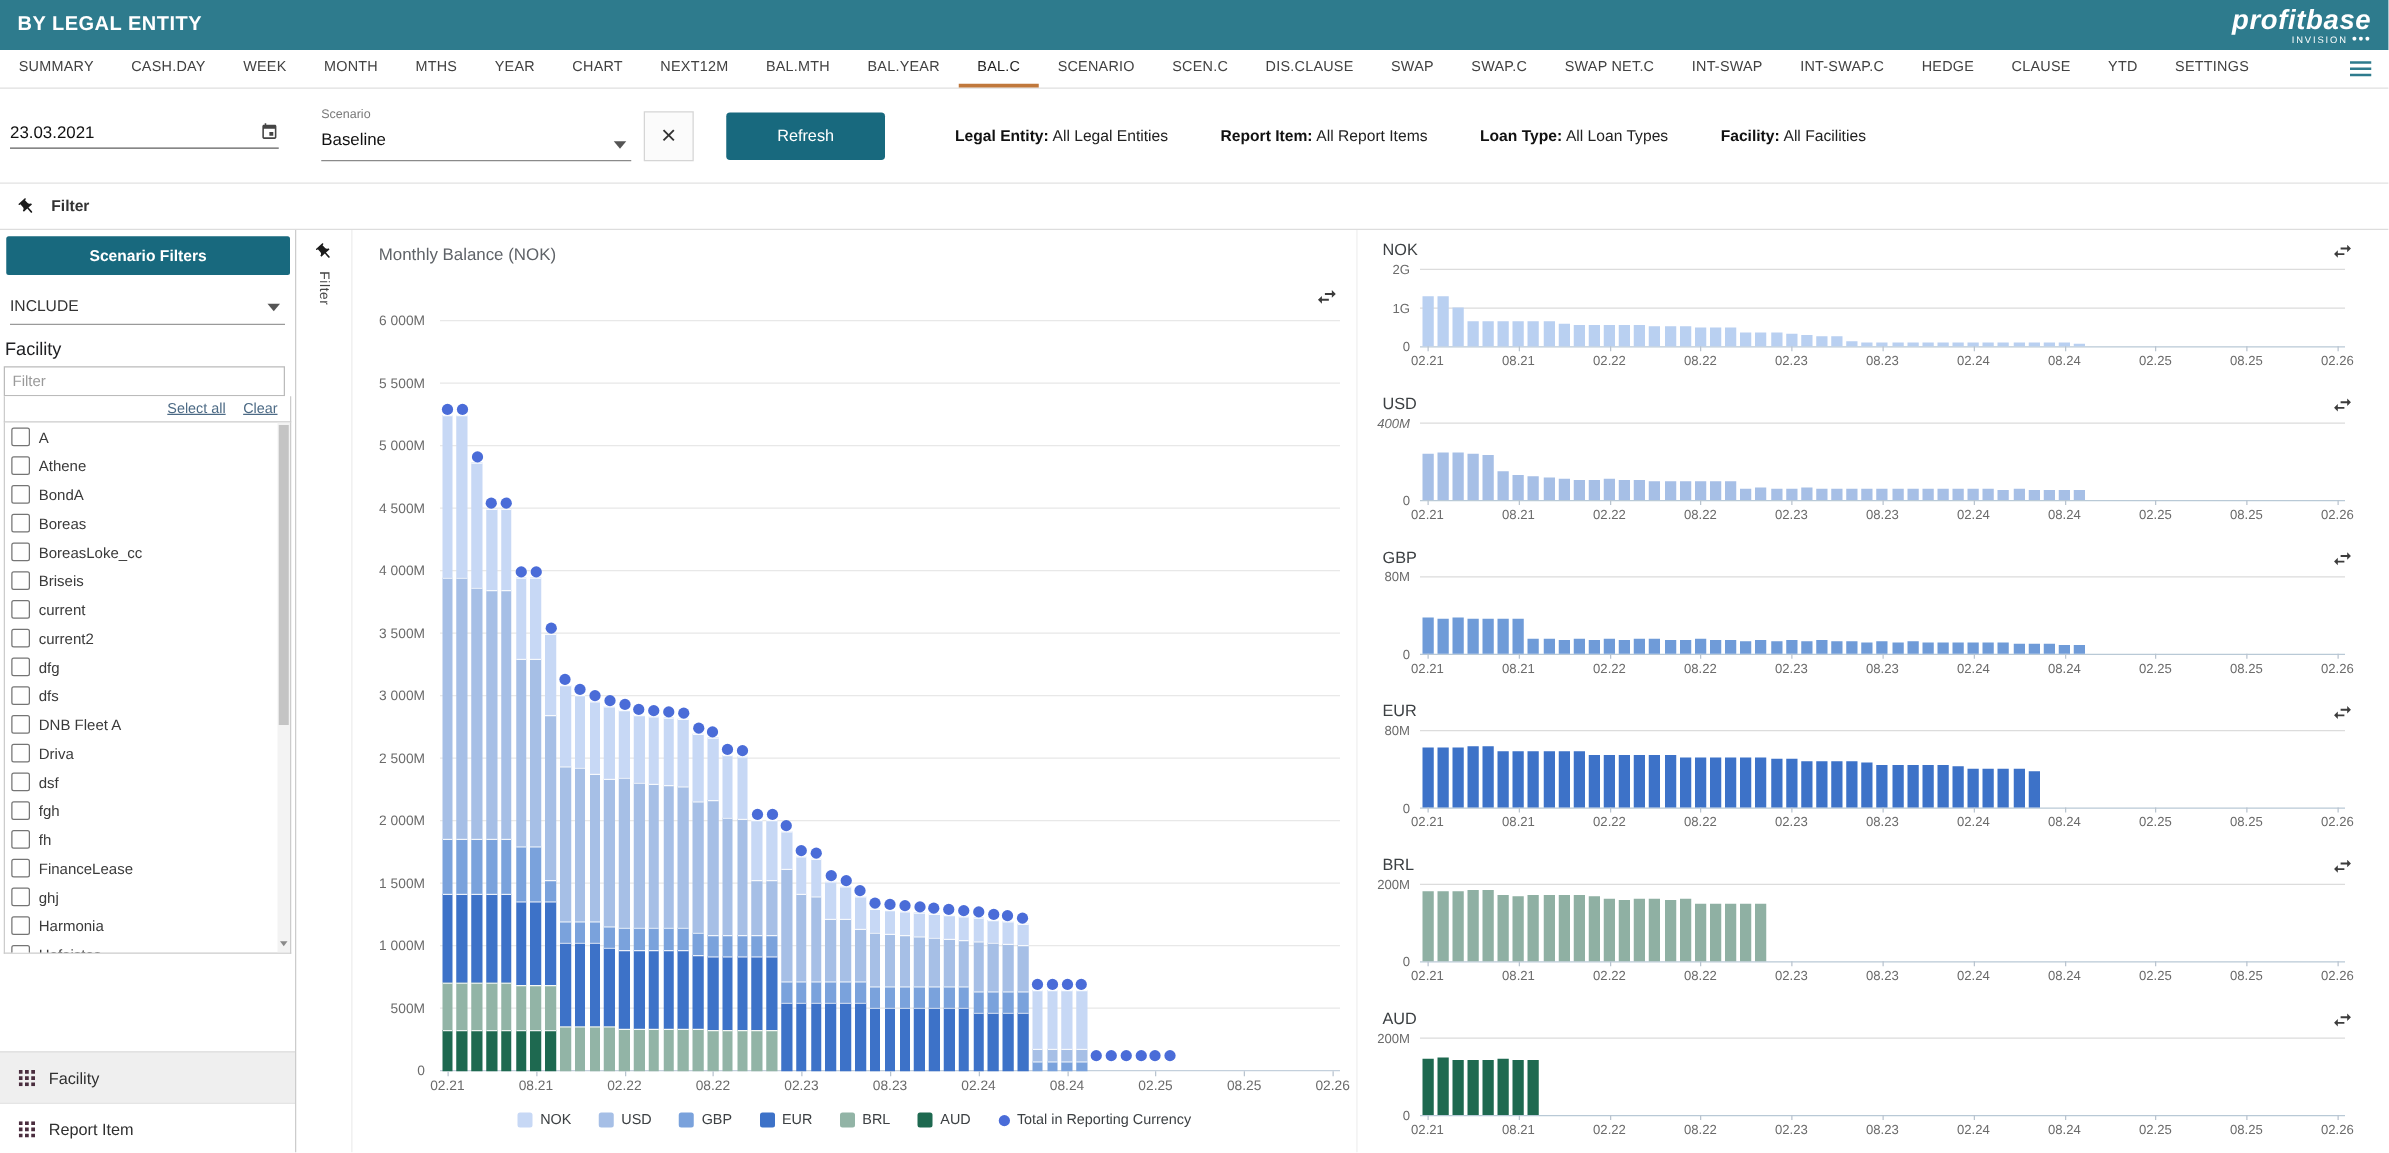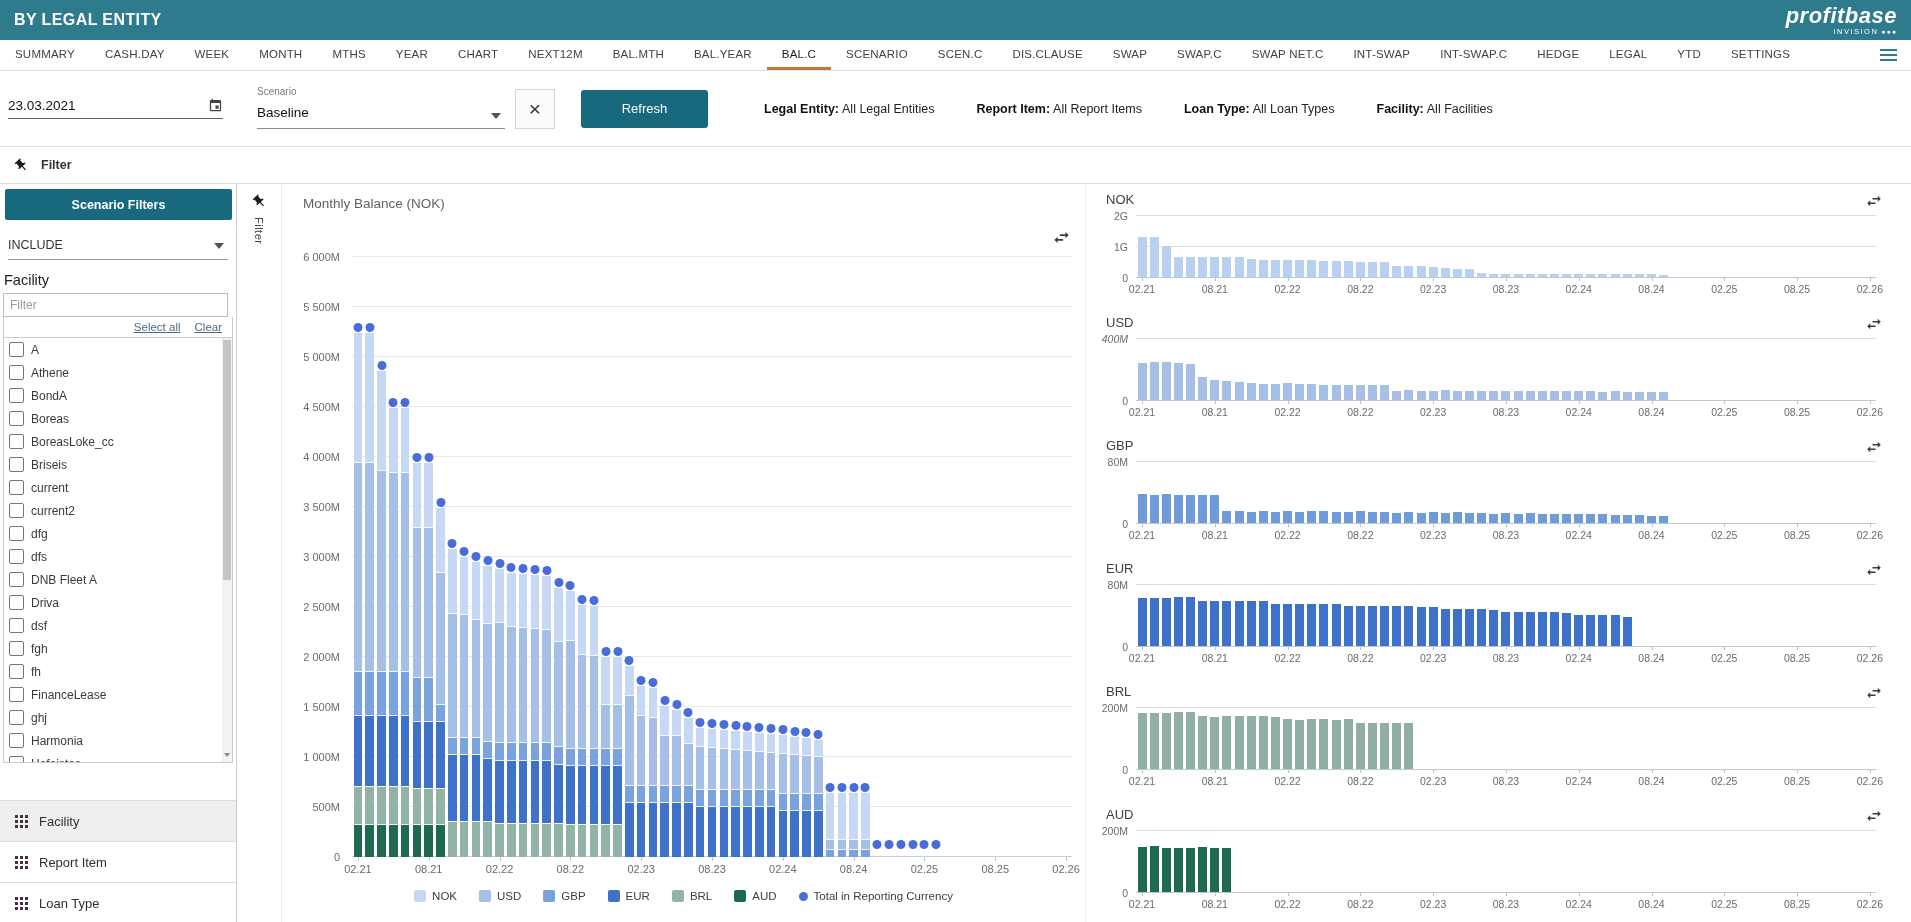--- a/index.html
+++ b/index.html
@@ -140,21 +140,21 @@
         <div class="tab active">BAL.C</div>
         <div class="tab">SCENARIO</div>
         <div class="tab">SCEN.C</div>
         <div class="tab">DIS.CLAUSE</div>
         <div class="tab">SWAP</div>
         <div class="tab">SWAP.C</div>
         <div class="tab">SWAP NET.C</div>
         <div class="tab">INT-SWAP</div>
         <div class="tab">INT-SWAP.C</div>
         <div class="tab">HEDGE</div>
-        <div class="tab">LEGAL</div>
+        <div class="tab">CLAUSE</div>
         <div class="tab">YTD</div>
         <div class="tab">SETTINGS</div>
       </div>
     <div class="burger">
         <i></i>
         <i></i>
         <i></i>
       </div>
   </nav>
 
@@ -312,34 +312,20 @@
               <rect x="5" y="0" width="3" height="3"></rect>
               <rect x="10" y="0" width="3" height="3"></rect>
               <rect x="0" y="5" width="3" height="3"></rect>
               <rect x="5" y="5" width="3" height="3"></rect>
               <rect x="10" y="5" width="3" height="3"></rect>
               <rect x="0" y="10" width="3" height="3"></rect>
               <rect x="5" y="10" width="3" height="3"></rect>
               <rect x="10" y="10" width="3" height="3"></rect>
             </svg>
             <span>Report Item</span>
-          </div>
-          <div class="acc">
-            <svg width="13" height="13" viewBox="0 0 13 13" fill="#4a2d3e">
-              <rect x="0" y="0" width="3" height="3"></rect>
-              <rect x="5" y="0" width="3" height="3"></rect>
-              <rect x="10" y="0" width="3" height="3"></rect>
-              <rect x="0" y="5" width="3" height="3"></rect>
-              <rect x="5" y="5" width="3" height="3"></rect>
-              <rect x="10" y="5" width="3" height="3"></rect>
-              <rect x="0" y="10" width="3" height="3"></rect>
-              <rect x="5" y="10" width="3" height="3"></rect>
-              <rect x="10" y="10" width="3" height="3"></rect>
-            </svg>
-            <span>Loan Type</span>
           </div>
         </div>
     </aside>
 
     <div class="vtab">
       <svg class="pin" width="15" height="15" viewBox="0 0 24 24" fill="#1b1b1b">
           <path d="M16 9V4h1c.55 0 1-.45 1-1s-.45-1-1-1H7c-.55 0-1 .45-1 1s.45 1 1 1h1v5c0 1.66-1.34 3-3 3v2h5.97v7l1 1 1-1v-7H19v-2c-1.66 0-3-1.34-3-3z"></path>
         </svg>
       <span class="vlabel">Filter</span>
     </div>

